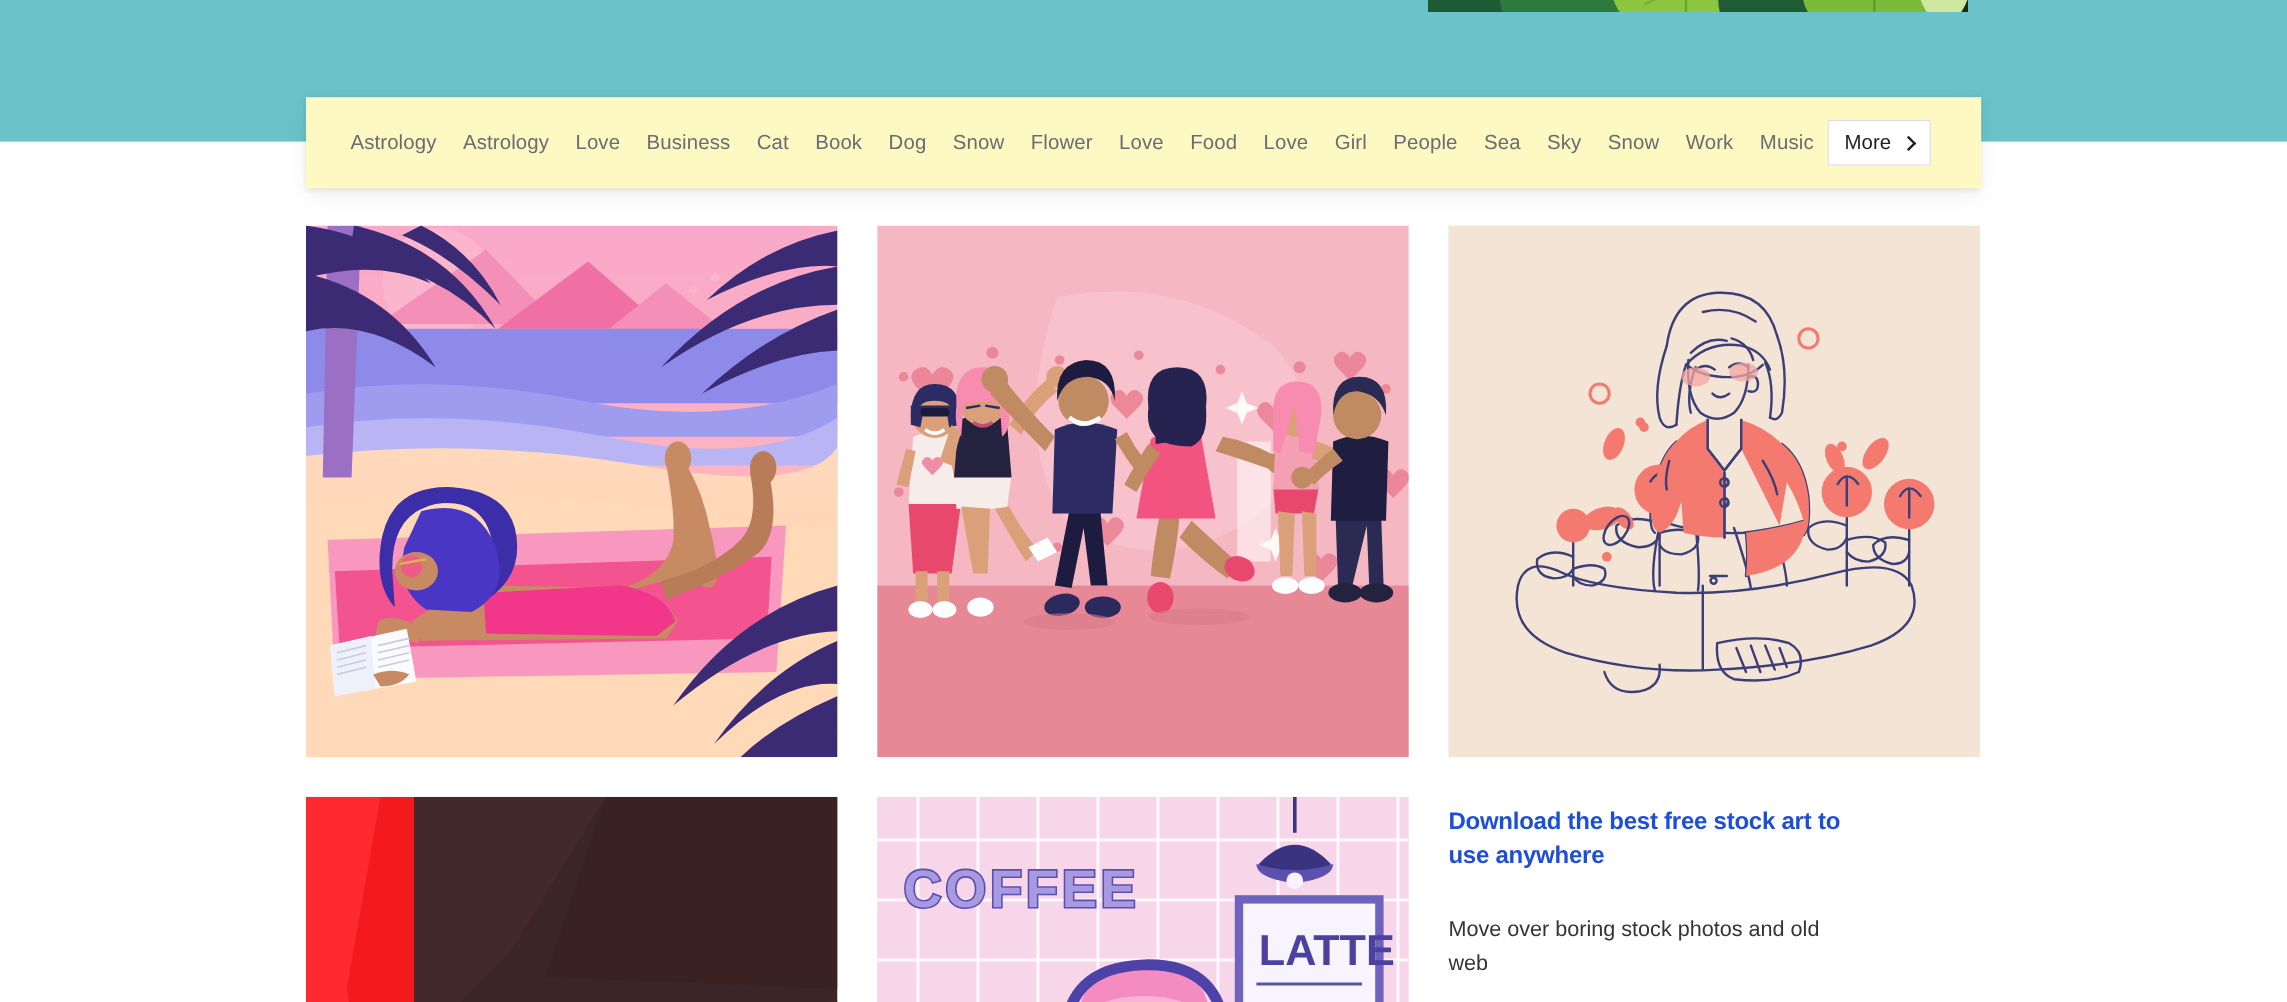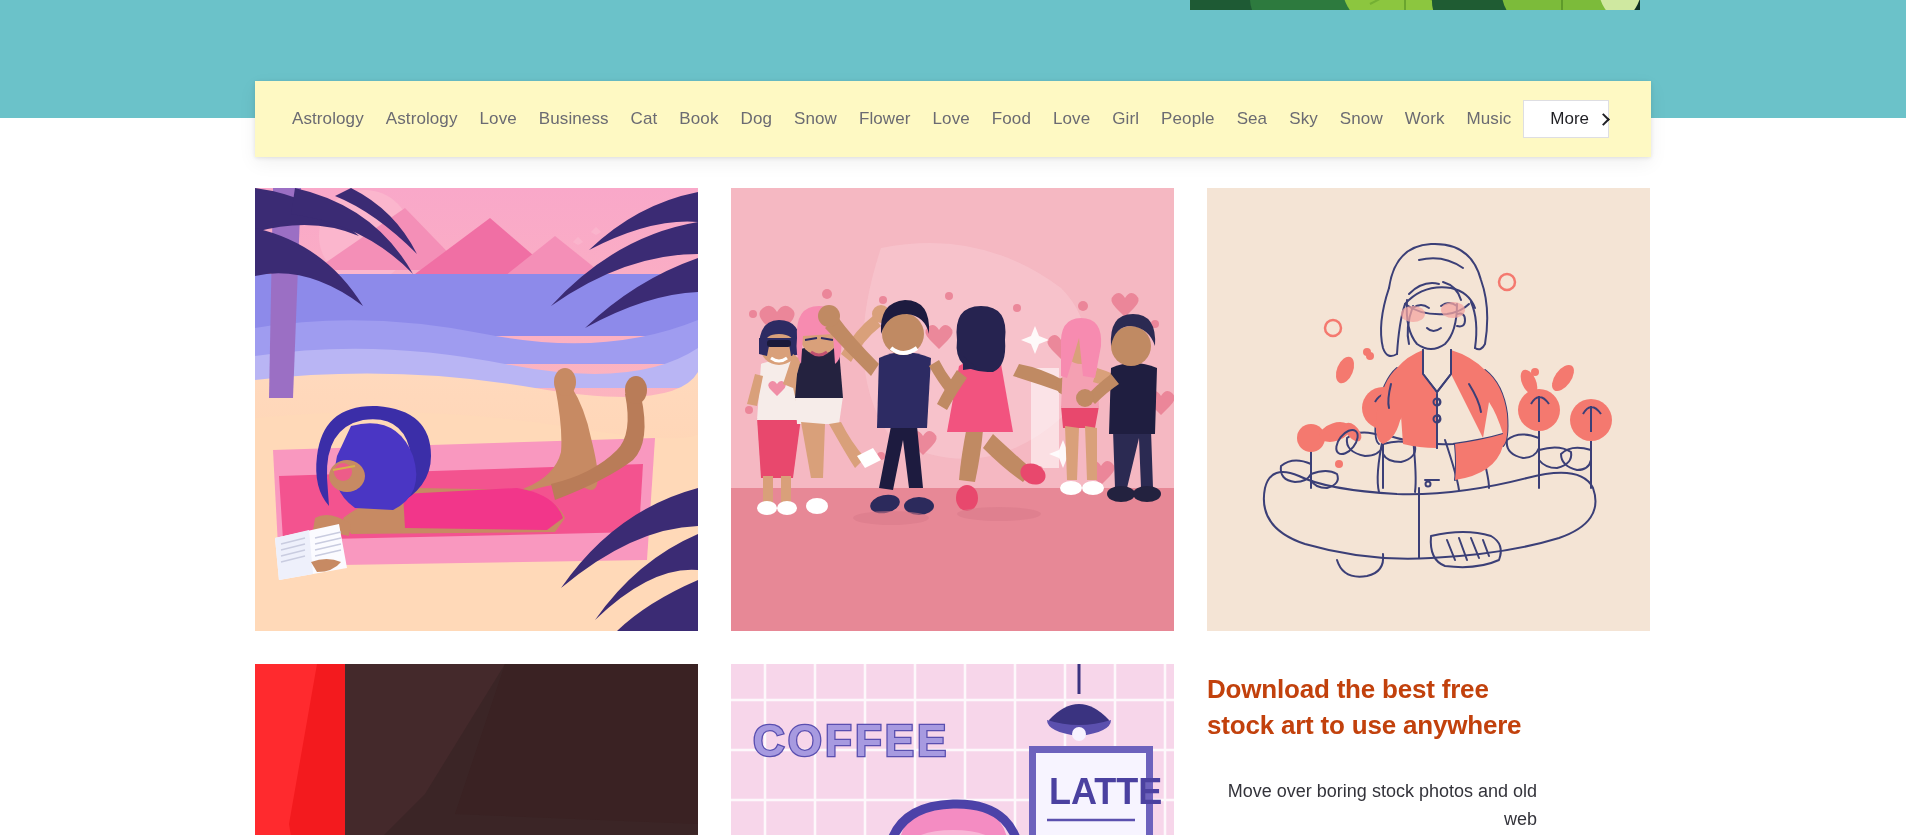--- a/index.html
+++ b/index.html
@@ -36,21 +36,21 @@
   .nav-links {
     display: flex; align-items: center; gap: 0px;
     flex: 1 1 auto; white-space: nowrap;
   }
   .nav-link {
     font-size: 17px; color: #6b6b72; letter-spacing: 0.1px;
     padding: 6px 11px; cursor: pointer; text-decoration: none;
   }
   .more-btn {
     flex: 0 0 auto;
-    display: flex; align-items: center; justify-content: flex-end; gap: 12px;
+    display: flex; align-items: center; justify-content: center; gap: 12px;
     width: 86px; height: 38px;
     border: 1px solid #dedee2; background: #fff;
     font-size: 17px; color: #1f1f24; cursor: pointer;
   }
   .more-btn .chev { display:block; width:9px; height:9px; border-right:2px solid #1f1f24; border-top:2px solid #1f1f24; transform: rotate(45deg); margin-left:-2px; }
 
   
   .grid {
     position: absolute; left: 255px; top: 188px;
     width: 1396px;
@@ -61,29 +61,28 @@
     overflow: hidden; position: relative;
     cursor: pointer; background:#eee;
   }
   .card svg { display:block; width:100%; height:100%; }
 
   
   .promo {
     width: 443px; padding-top: 8px;
   }
   .promo h2 {
-    font-size: 26px; line-height: 1.38; color: #c2410c;
+    font-size: 20px; line-height: 1.38; color: #1d4ed8;
     font-weight: 700; letter-spacing: -0.2px;
     max-width: 340px;
   }
   .promo p {
     margin-top: 34px;
     font-size: 18px; line-height: 1.55; color: #33333a;
     max-width: 330px;
-    text-align: right;
   }
 </style>
 </head>
 <body>
 
 <div id="page">
 
   <div class="hero-band">
     <div class="hero-thumb">
       <svg viewBox="0 0 450 106" preserveAspectRatio="none">

